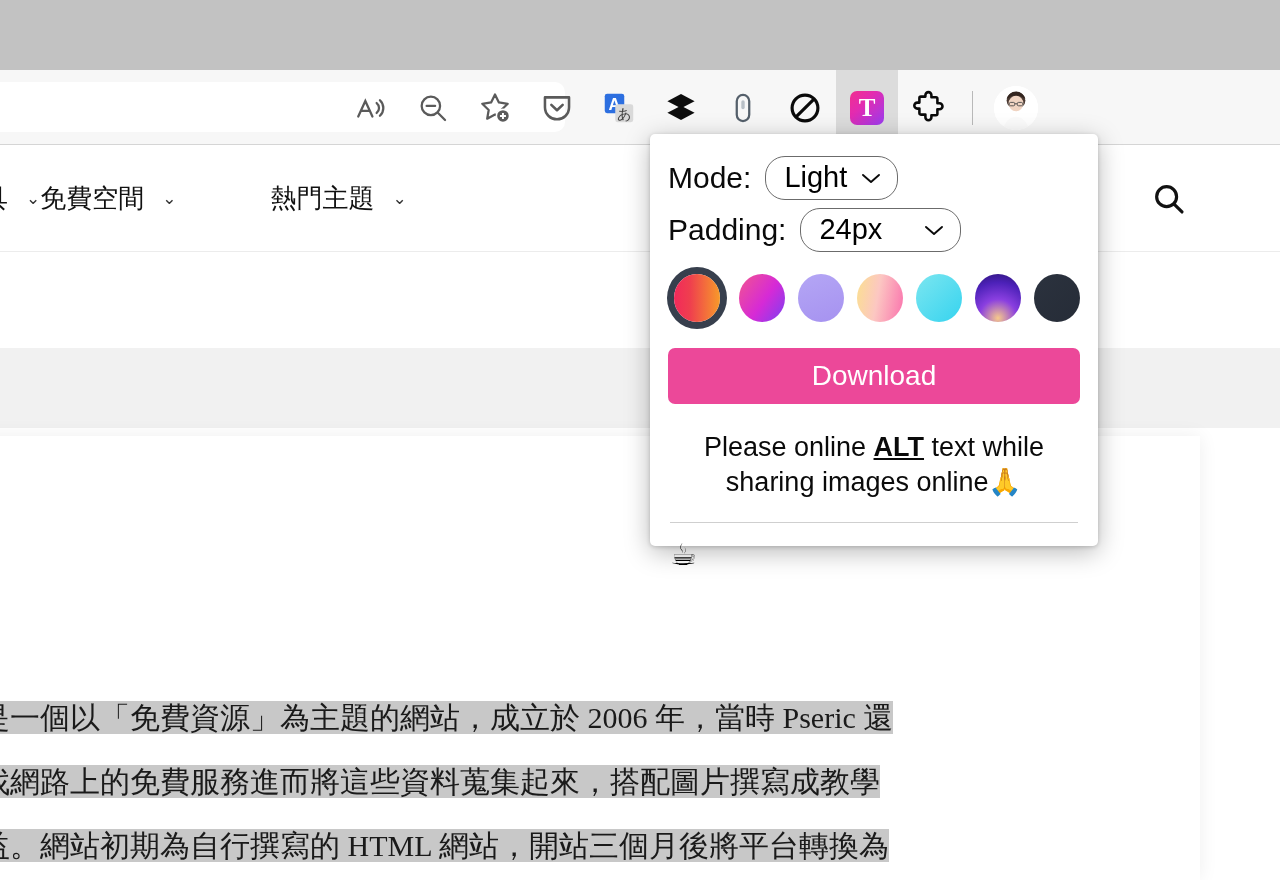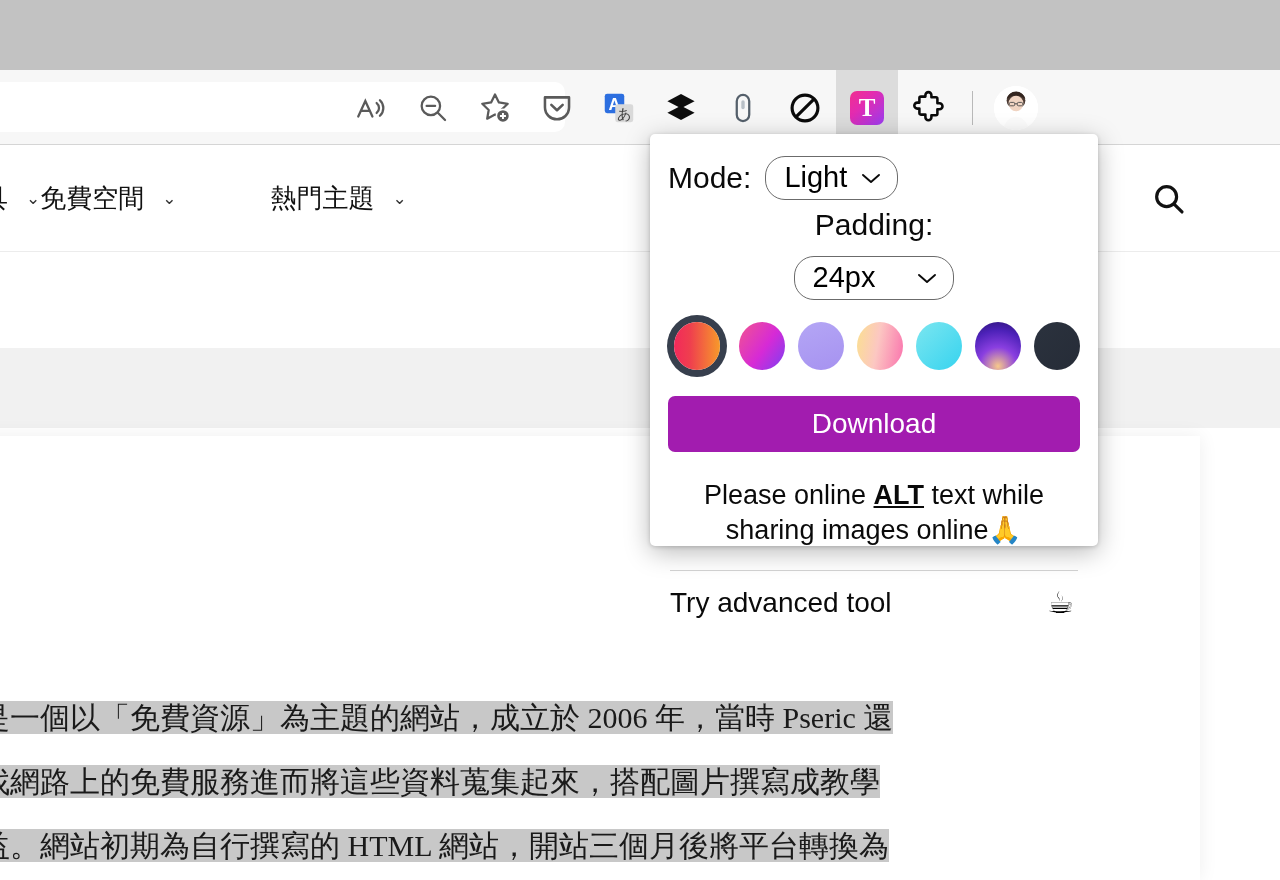--- a/index.html
+++ b/index.html
@@ -267,21 +267,21 @@
       <div class="select">
         <span class="val">Light</span>
         <span class="arrow">
           <svg width="24" height="16" viewBox="0 0 24 16" fill="none" stroke="#0a0a0a" stroke-width="1.9" stroke-linecap="round" stroke-linejoin="round">
             <polyline points="4,5 12,12 20,5"></polyline>
           </svg>
         </span>
       </div>
     </div>
 
-    <div class="row" style="margin-bottom:0;flex-direction:column;">
+    <div class="row" style="margin-bottom:0;">
       <span class="row-label">Padding:</span>
       <div class="select" style="min-width:140px;gap:28px;">
         <span class="val">24px</span>
         <span class="arrow">
           <svg width="24" height="16" viewBox="0 0 24 16" fill="none" stroke="#0a0a0a" stroke-width="1.9" stroke-linecap="round" stroke-linejoin="round">
             <polyline points="4,5 12,12 20,5"></polyline>
           </svg>
         </span>
       </div>
     </div>
@@ -289,27 +289,26 @@
     <div class="swatches">
       <div class="sw selected" style="background: linear-gradient(90deg, rgb(242, 41, 91) 0%, rgb(239, 63, 78) 35%, rgb(247, 154, 42) 100%);"></div>
       <div class="sw" style="background: linear-gradient(125deg, rgb(242, 85, 143) 0%, rgb(214, 42, 214) 55%, rgb(123, 63, 242) 100%);"></div>
       <div class="sw" style="background: linear-gradient(160deg, rgb(180, 166, 245) 0%, rgb(166, 146, 240) 100%);"></div>
       <div class="sw" style="background: linear-gradient(100deg, rgb(251, 224, 143) 0%, rgb(252, 199, 194) 45%, rgb(250, 114, 173) 100%);"></div>
       <div class="sw" style="background: linear-gradient(135deg, rgb(124, 230, 240) 0%, rgb(54, 211, 239) 100%);"></div>
       <div class="sw" style="background: radial-gradient(circle at 50% 92%, rgb(247, 201, 138) 0%, rgb(138, 63, 224) 38%, rgb(76, 33, 184) 72%, rgb(44, 21, 114) 100%);"></div>
       <div class="sw" style="background: linear-gradient(135deg, rgb(43, 50, 62) 0%, rgb(38, 44, 55) 100%);"></div>
     </div>
 
-    <button class="dl-btn" style="background: #a21caf;">Download</button>
+    <button class="dl-btn" style="background: #ec4899;">Download</button>
 
     <div class="alt-note">
       <span>Please online </span><b>ALT</b><span> text while sharing images online</span><span>🙏</span>
     </div>
 
     <div class="divider"></div>
 
     <div class="try-row">
-      <span class="try-label">Try advanced tool</span>
       <span class="coffee">☕</span>
     </div>
   </div>
 
 </div>
 
 </body></html>

